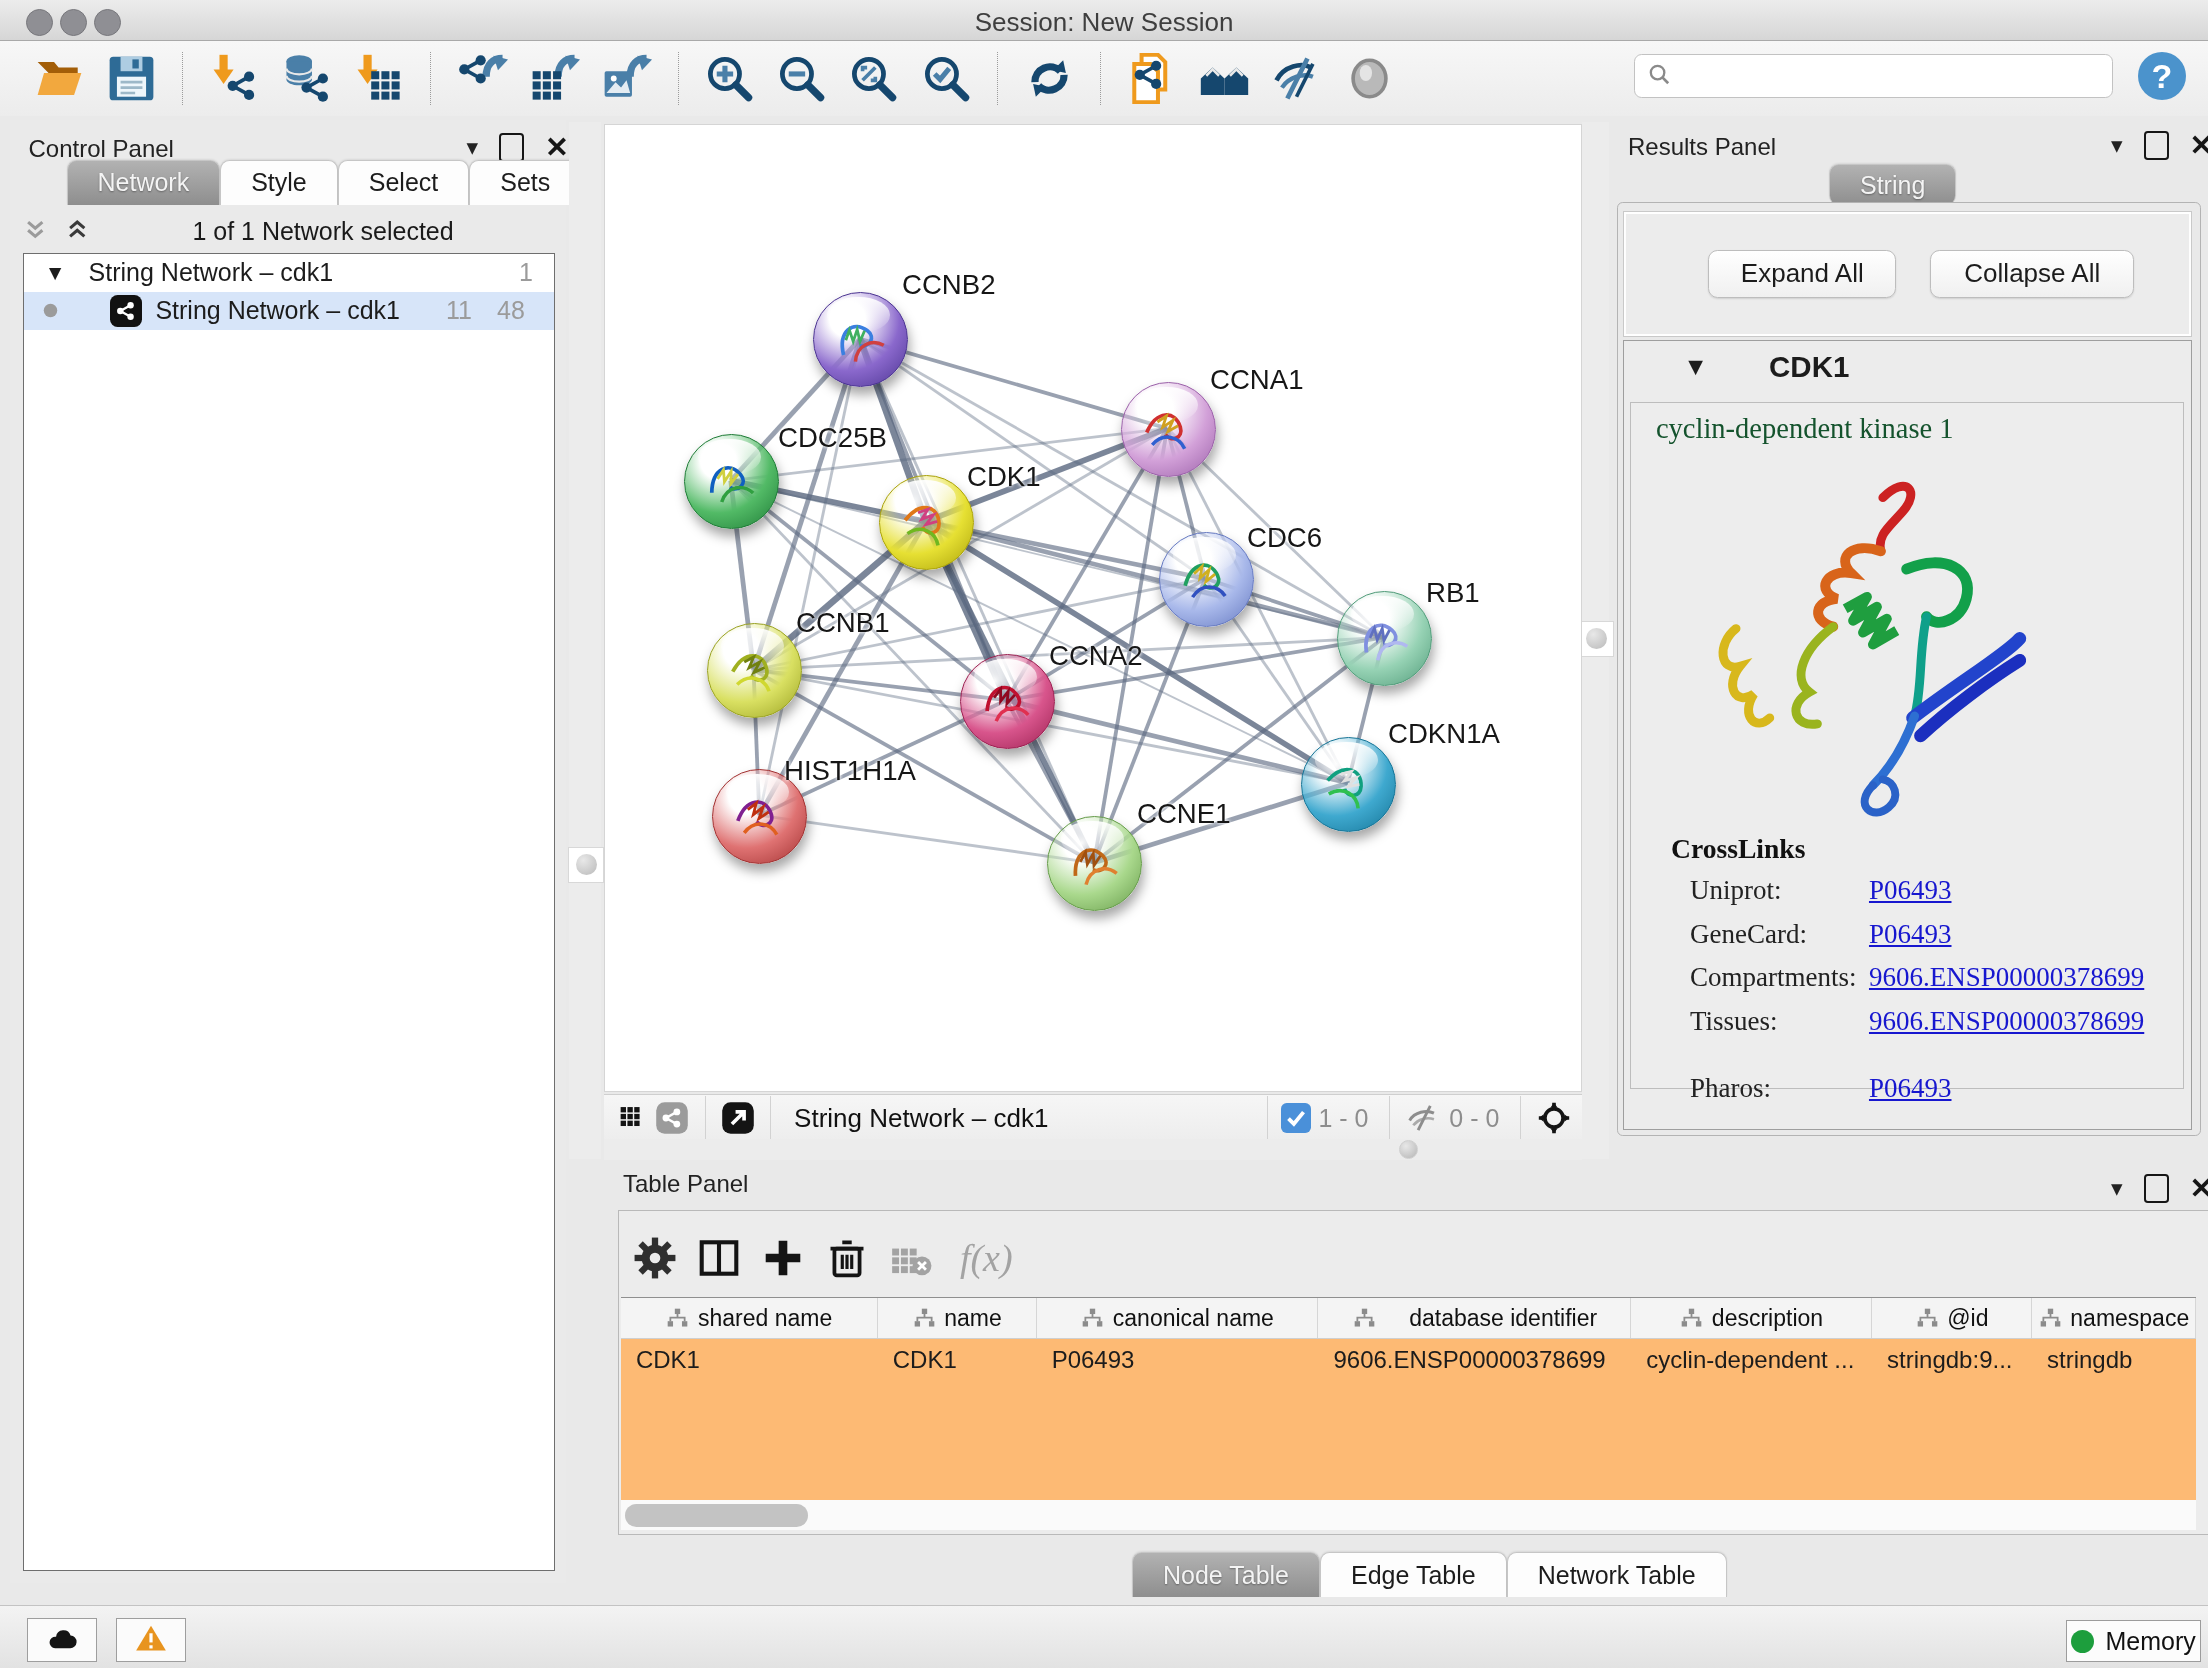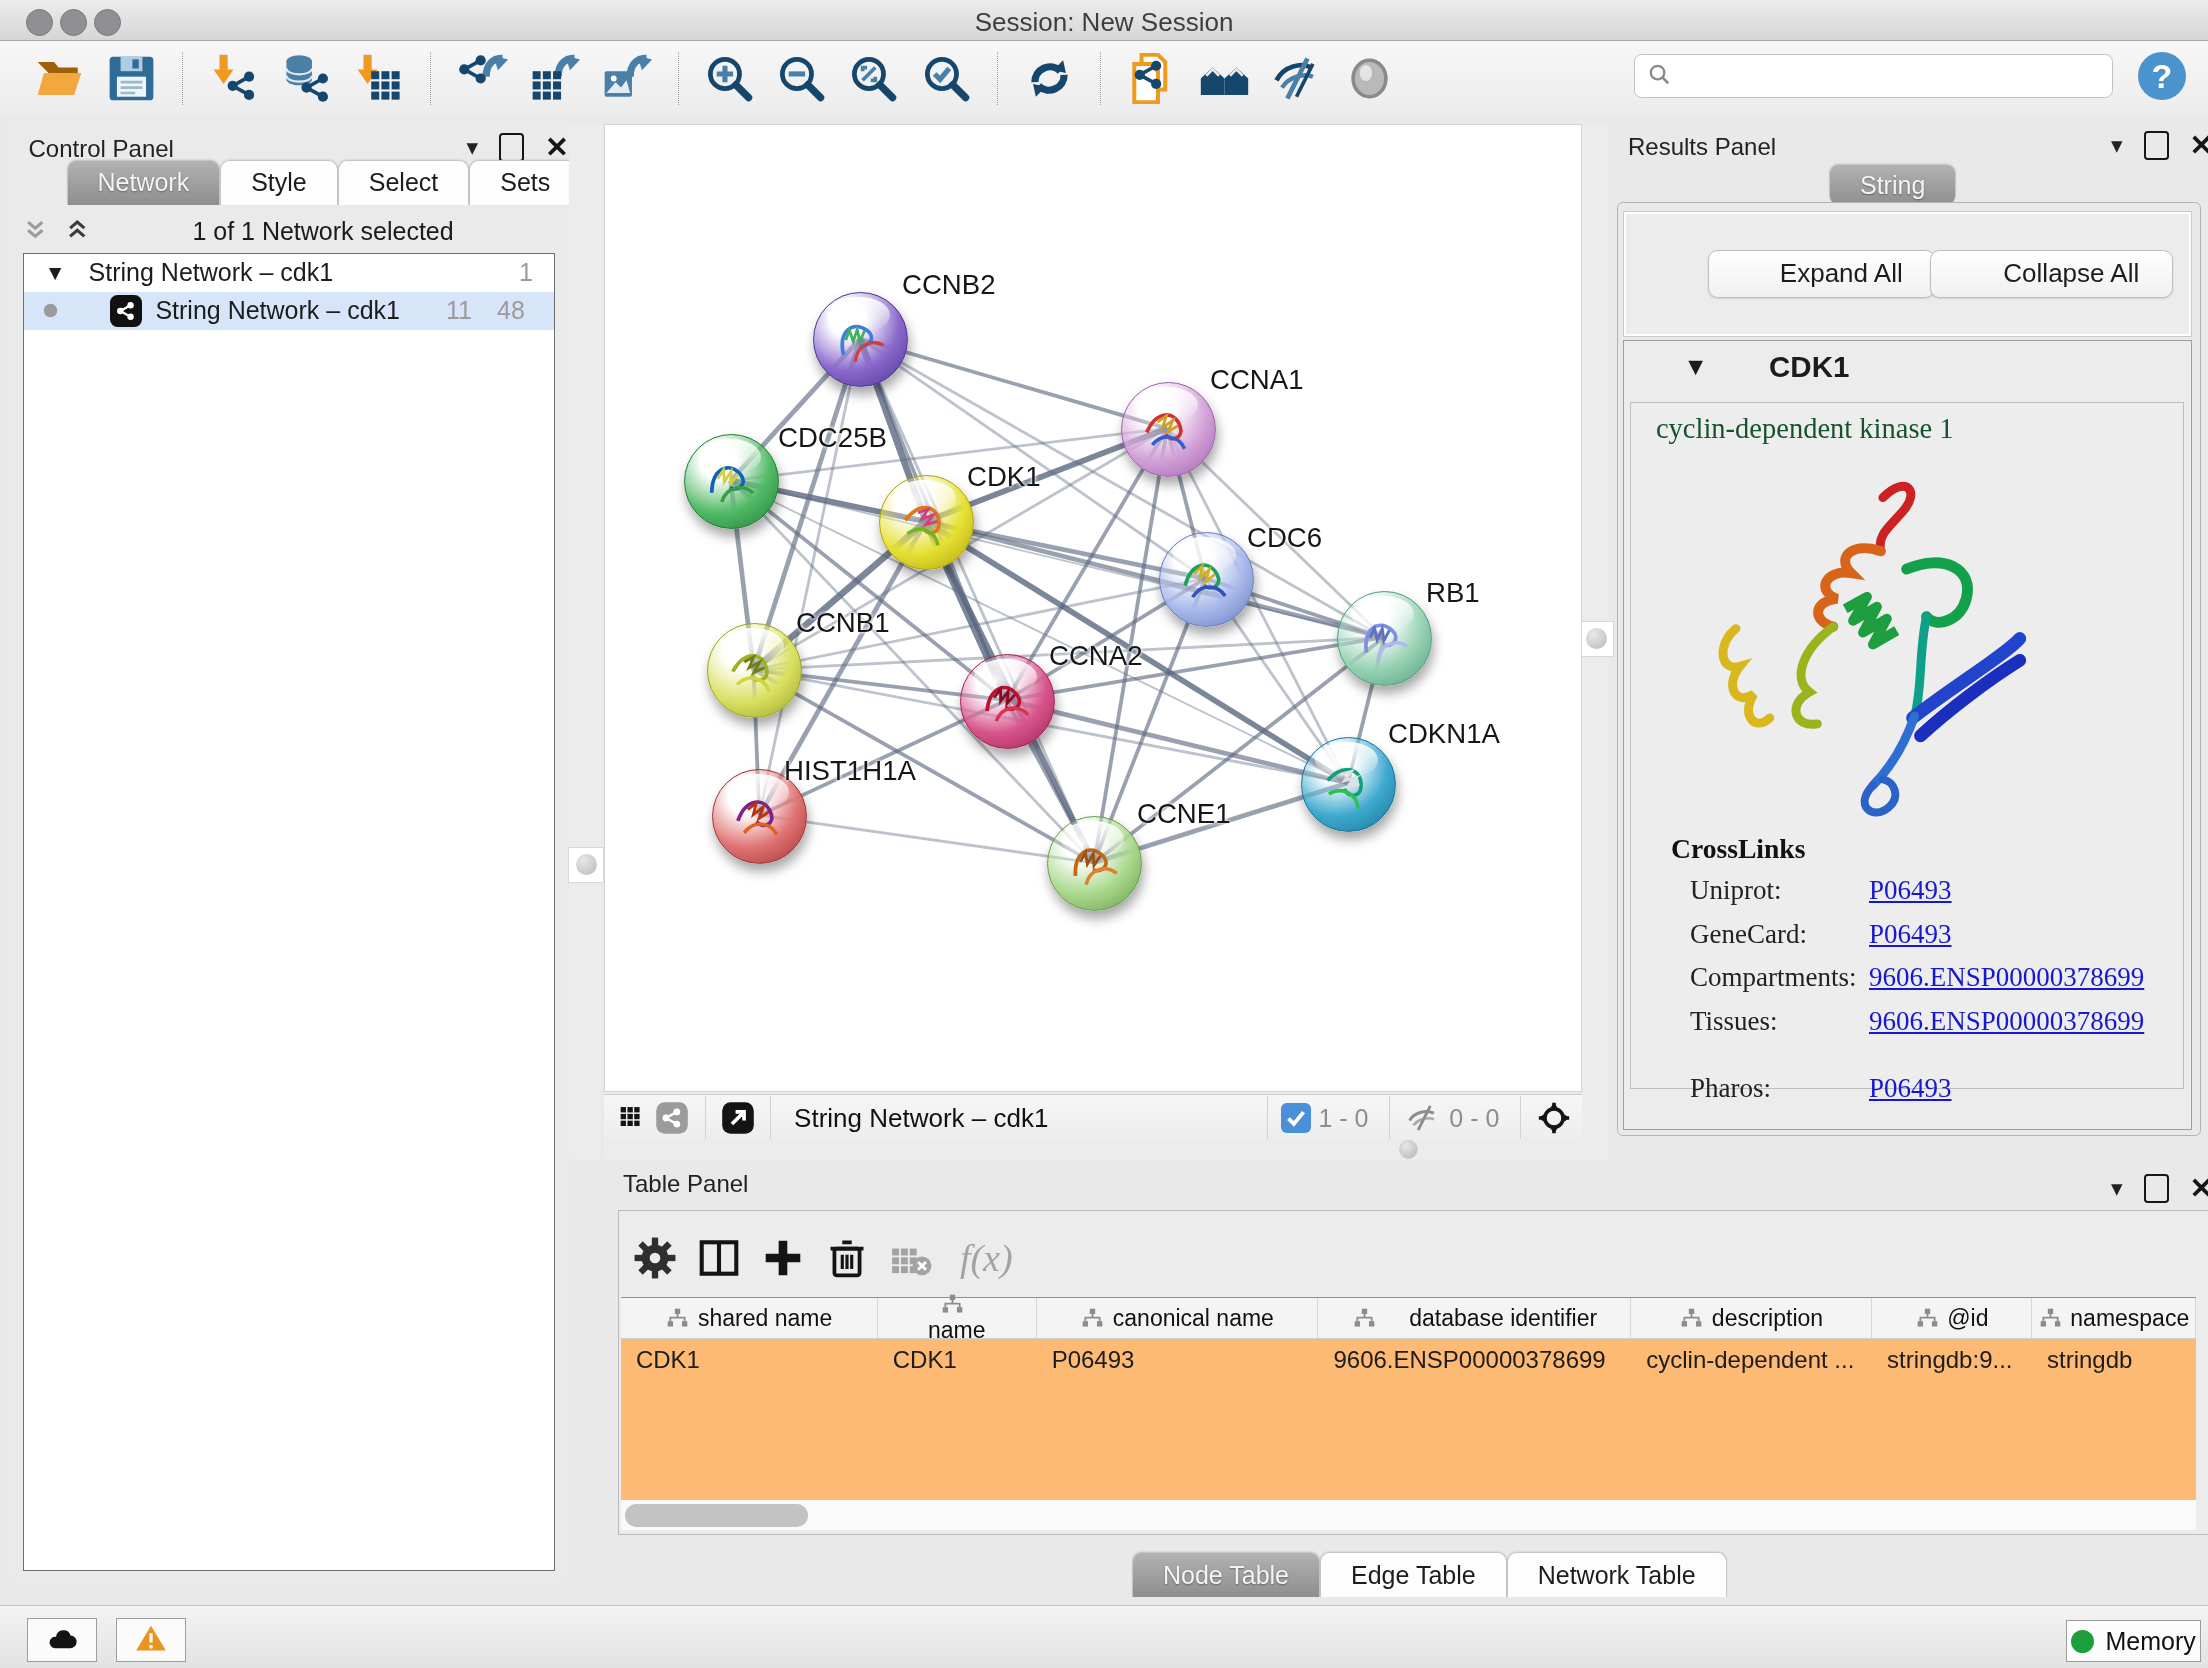--- a/index.html
+++ b/index.html
@@ -75,21 +75,21 @@
                background:radial-gradient(circle at 35% 30%,#e8e8e8,#b5b5b5);border:1px solid #cfcfcf;}
   
   .rp{position:absolute;left:1609px;top:0;width:599px;height:1046px;}
   .rp-title{position:absolute;left:19px;top:17px;}
   .rp-tab{position:absolute;left:220px;top:48px;}
   .rp-box{position:absolute;left:7.6px;top:86px;width:582px;height:932px;background:#e9e9e9;
           border:1px solid #b3b3b3;border-radius:5.7px;}
   .rp-expand{position:absolute;left:5.7px;top:7.6px;width:567px;height:124px;background:#ececec;
              border:1px solid #c9c9c9;box-shadow:inset 0 0 0 1.9px #fff;}
   .btn{position:absolute;height:46px;background:linear-gradient(#ffffff,#f0f0f0);border:1px solid #bdbdbd;
-       border-radius:9.5px;font-size:26px;display:flex;align-items:center;justify-content:center;box-shadow:0 1px 1.9px rgba(0,0,0,.12);padding-left:39px;}
+       border-radius:9.5px;font-size:26px;display:flex;align-items:center;justify-content:center;box-shadow:0 1px 1.9px rgba(0,0,0,.12);}
   .gene-box{position:absolute;left:5.7px;top:137px;width:567px;height:788px;border:1px solid #9e9e9e;background:#ececec;}
   .gene-head{position:absolute;left:0;top:0;width:100%;height:51px;display:flex;align-items:center;}
   .gene-head .caret{margin-left:59px;font-size:25px;}
   .gene-head .sym{margin-left:61px;font-size:29.5px;font-weight:bold;}
   .gene-desc{position:absolute;left:5.7px;top:61px;width:554px;height:687px;background:#ededed;border:1px solid #bdbdbd;
              font-family:"Liberation Serif",serif;box-sizing:border-box;}
   .gene-desc .dtext{position:absolute;left:25px;top:9.5px;font-size:28.5px;color:#14532d;}
   .gene-desc svg.protein{position:absolute;left:44px;top:51px;width:380px;height:377px;}
   .xl-head{position:absolute;left:40px;top:430px;font-size:27.6px;font-weight:bold;color:#111;}
   .xl-row{position:absolute;left:59px;width:476px;font-size:27px;color:#222;}
@@ -735,21 +735,21 @@
         <div class="tbl-head" id="tbl-head">
             <div class="cell" style="width: 257px;">
               <svg width="25" height="25" viewBox="0 0 28 28">
                 <rect x="11" y="3" width="6" height="6" fill="#8c8c8c"></rect>
                 <rect x="3" y="17" width="6" height="6" fill="#8c8c8c"></rect>
                 <rect x="19" y="17" width="6" height="6" fill="#8c8c8c"></rect>
                 <path d="M14 9v4M6 17v-4h16v4" stroke="#8c8c8c" stroke-width="2" fill="none"></path>
               </svg>
               <span>shared name</span>
             </div>
-            <div class="cell" style="width: 159px; flex-direction: column;">
+            <div class="cell" style="width: 159px;">
               <svg width="25" height="25" viewBox="0 0 28 28">
                 <rect x="11" y="3" width="6" height="6" fill="#8c8c8c"></rect>
                 <rect x="3" y="17" width="6" height="6" fill="#8c8c8c"></rect>
                 <rect x="19" y="17" width="6" height="6" fill="#8c8c8c"></rect>
                 <path d="M14 9v4M6 17v-4h16v4" stroke="#8c8c8c" stroke-width="2" fill="none"></path>
               </svg>
               <span>name</span>
             </div>
             <div class="cell" style="width: 282px;">
               <svg width="25" height="25" viewBox="0 0 28 28">

